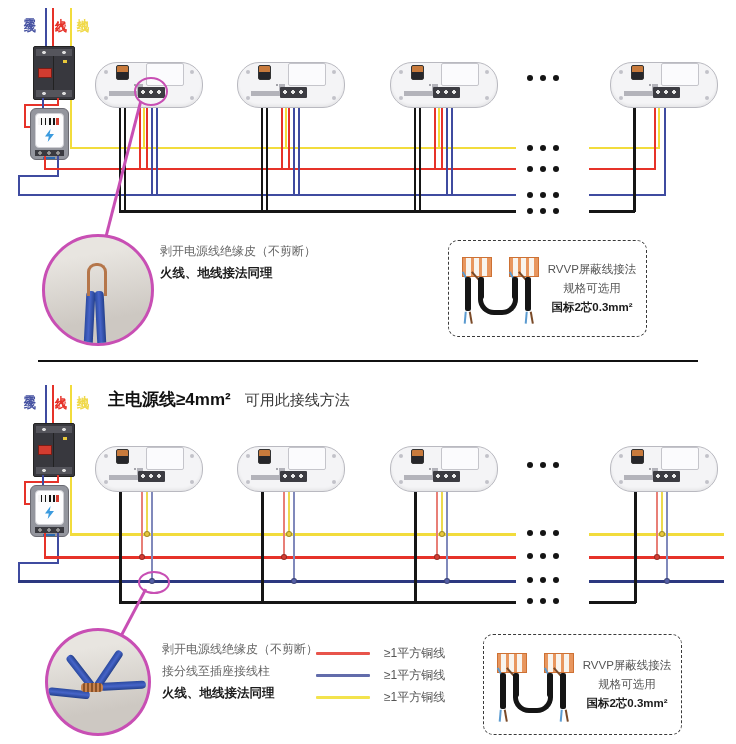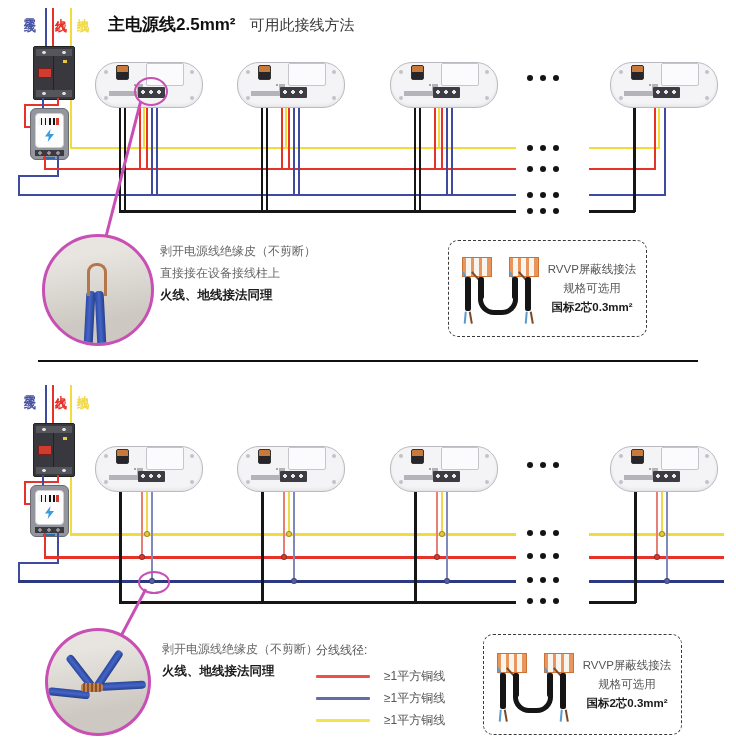--- a/index.html
+++ b/index.html
@@ -88,23 +88,20 @@
 </style>
 </head>
 <body>
 
 <div class="canvas">
 
   <span class="vlabel" style="left:24px;top:8px;color:#4753a2">零线</span>
   <span class="vlabel" style="left:55px;top:8px;color:#e63229">火线</span>
   <span class="vlabel" style="left:77px;top:8px;color:#f0d94a">地线</span>
 
-  <div class="sec-title" style="left:108px;top:13px">
-    <span class="spec">主电源线2.5mm²</span><span class="method">可用此接线方法</span>
-  </div>
 
   <i class="w blu" style="left:45px;top:8px;width:2px;height:39px"></i>
   <i class="w red" style="left:52px;top:8px;width:2px;height:39px"></i>
   <i class="w yel" style="left:70px;top:8px;width:2px;height:140px"></i>
 
   <div class="breaker" style="left:33px;top:46px">
     <span class="bk-top"></span>
     <span class="bk-lever"></span>
     <span class="bk-dot"></span>
     <span class="bk-bot"></span>
@@ -226,21 +223,20 @@
   <span class="mag-line" style="left:141px;top:100px;width:145px;transform:rotate(104.4deg)"></span>
 
   <div class="photo" style="left:42px;top:234px;width:106px;height:106px">
     <span class="pwire" style="left:40px;top:54px;width:9px;height:56px;transform:rotate(3deg)"></span>
     <span class="pwire" style="left:51px;top:54px;width:9px;height:56px;transform:rotate(-3deg)"></span>
     <span class="ploop" style="left:42px;top:26px;width:14px;height:30px"></span>
   </div>
 
   <div class="cotext" style="left:160px;top:240px">
     <div>剥开电源线绝缘皮（不剪断）</div>
-    <div>直接接在设备接线柱上</div>
     <div class="b">火线、地线接法同理</div>
   </div>
 
   <div class="dashbox" style="left:448px;top:240px;height:95px">
     <span class="oblock" style="left:13px;top:16px"></span>
     <span class="oblock" style="left:60px;top:16px"></span>
     <span class="twire tblue" style="left:14px;top:30px;width:11px;transform:rotate(62deg)"></span>
     <span class="twire tbrown" style="left:23px;top:30px;width:12px;transform:rotate(48deg)"></span>
     <span class="twire tblue" style="left:61px;top:30px;width:11px;transform:rotate(62deg)"></span>
     <span class="twire tbrown" style="left:70px;top:30px;width:12px;transform:rotate(48deg)"></span>
@@ -259,20 +255,23 @@
       <div class="b">国标2芯0.3mm²</div>
     </div>
   </div>
 
   <i class="divider" style="left:38px;top:360px;width:660px;height:2px"></i>
 
   <span class="vlabel" style="left:24px;top:385px;color:#4753a2">零线</span>
   <span class="vlabel" style="left:55px;top:385px;color:#e63229">火线</span>
   <span class="vlabel" style="left:77px;top:385px;color:#f0d94a">地线</span>
 
+  <div class="sec-title" style="left:108px;top:388px">
+    <span class="spec">主电源线≥4mm²</span><span class="method">可用此接线方法</span>
+  </div>
 
   <i class="w blu" style="left:45px;top:385px;width:2px;height:39px"></i>
   <i class="w red" style="left:52px;top:385px;width:2px;height:39px"></i>
   <i class="w yel" style="left:70px;top:385px;width:2px;height:150px"></i>
 
   <div class="breaker" style="left:33px;top:423px">
     <span class="bk-top"></span>
     <span class="bk-lever"></span>
     <span class="bk-dot"></span>
     <span class="bk-bot"></span>
@@ -400,25 +399,25 @@
   <div class="photo" style="left:45px;top:628px;width:100px;height:102px">
     <span class="pseg" style="left:0px;top:56px;width:42px;transform:rotate(6deg)"></span>
     <span class="pseg" style="left:52px;top:52px;width:46px;transform:rotate(-3deg)"></span>
     <span class="pseg" style="left:46px;top:56px;width:48px;transform:rotate(-56deg)"></span>
     <span class="pseg" style="left:46px;top:54px;width:42px;transform:rotate(-128deg)"></span>
     <span class="pcoil" style="left:33px;top:52px;width:22px;height:9px"></span>
   </div>
 
   <div class="cotext" style="left:162px;top:638px">
     <div>剥开电源线绝缘皮（不剪断）</div>
+    <div>接分线至插座接线柱</div>
     <div class="b">火线、地线接法同理</div>
   </div>
 
   <div class="legend" style="left:316px;top:642px">
-    <div class="lg-title">分线线径:</div>
     <div class="lg-row">
       <span class="lg-line" style="background:#e8544b"></span>
       <span>≥1平方铜线</span>
     </div>
     <div class="lg-row">
       <span class="lg-line" style="background:#626cab"></span>
       <span>≥1平方铜线</span>
     </div>
     <div class="lg-row">
       <span class="lg-line" style="background:#f3e34d"></span>

